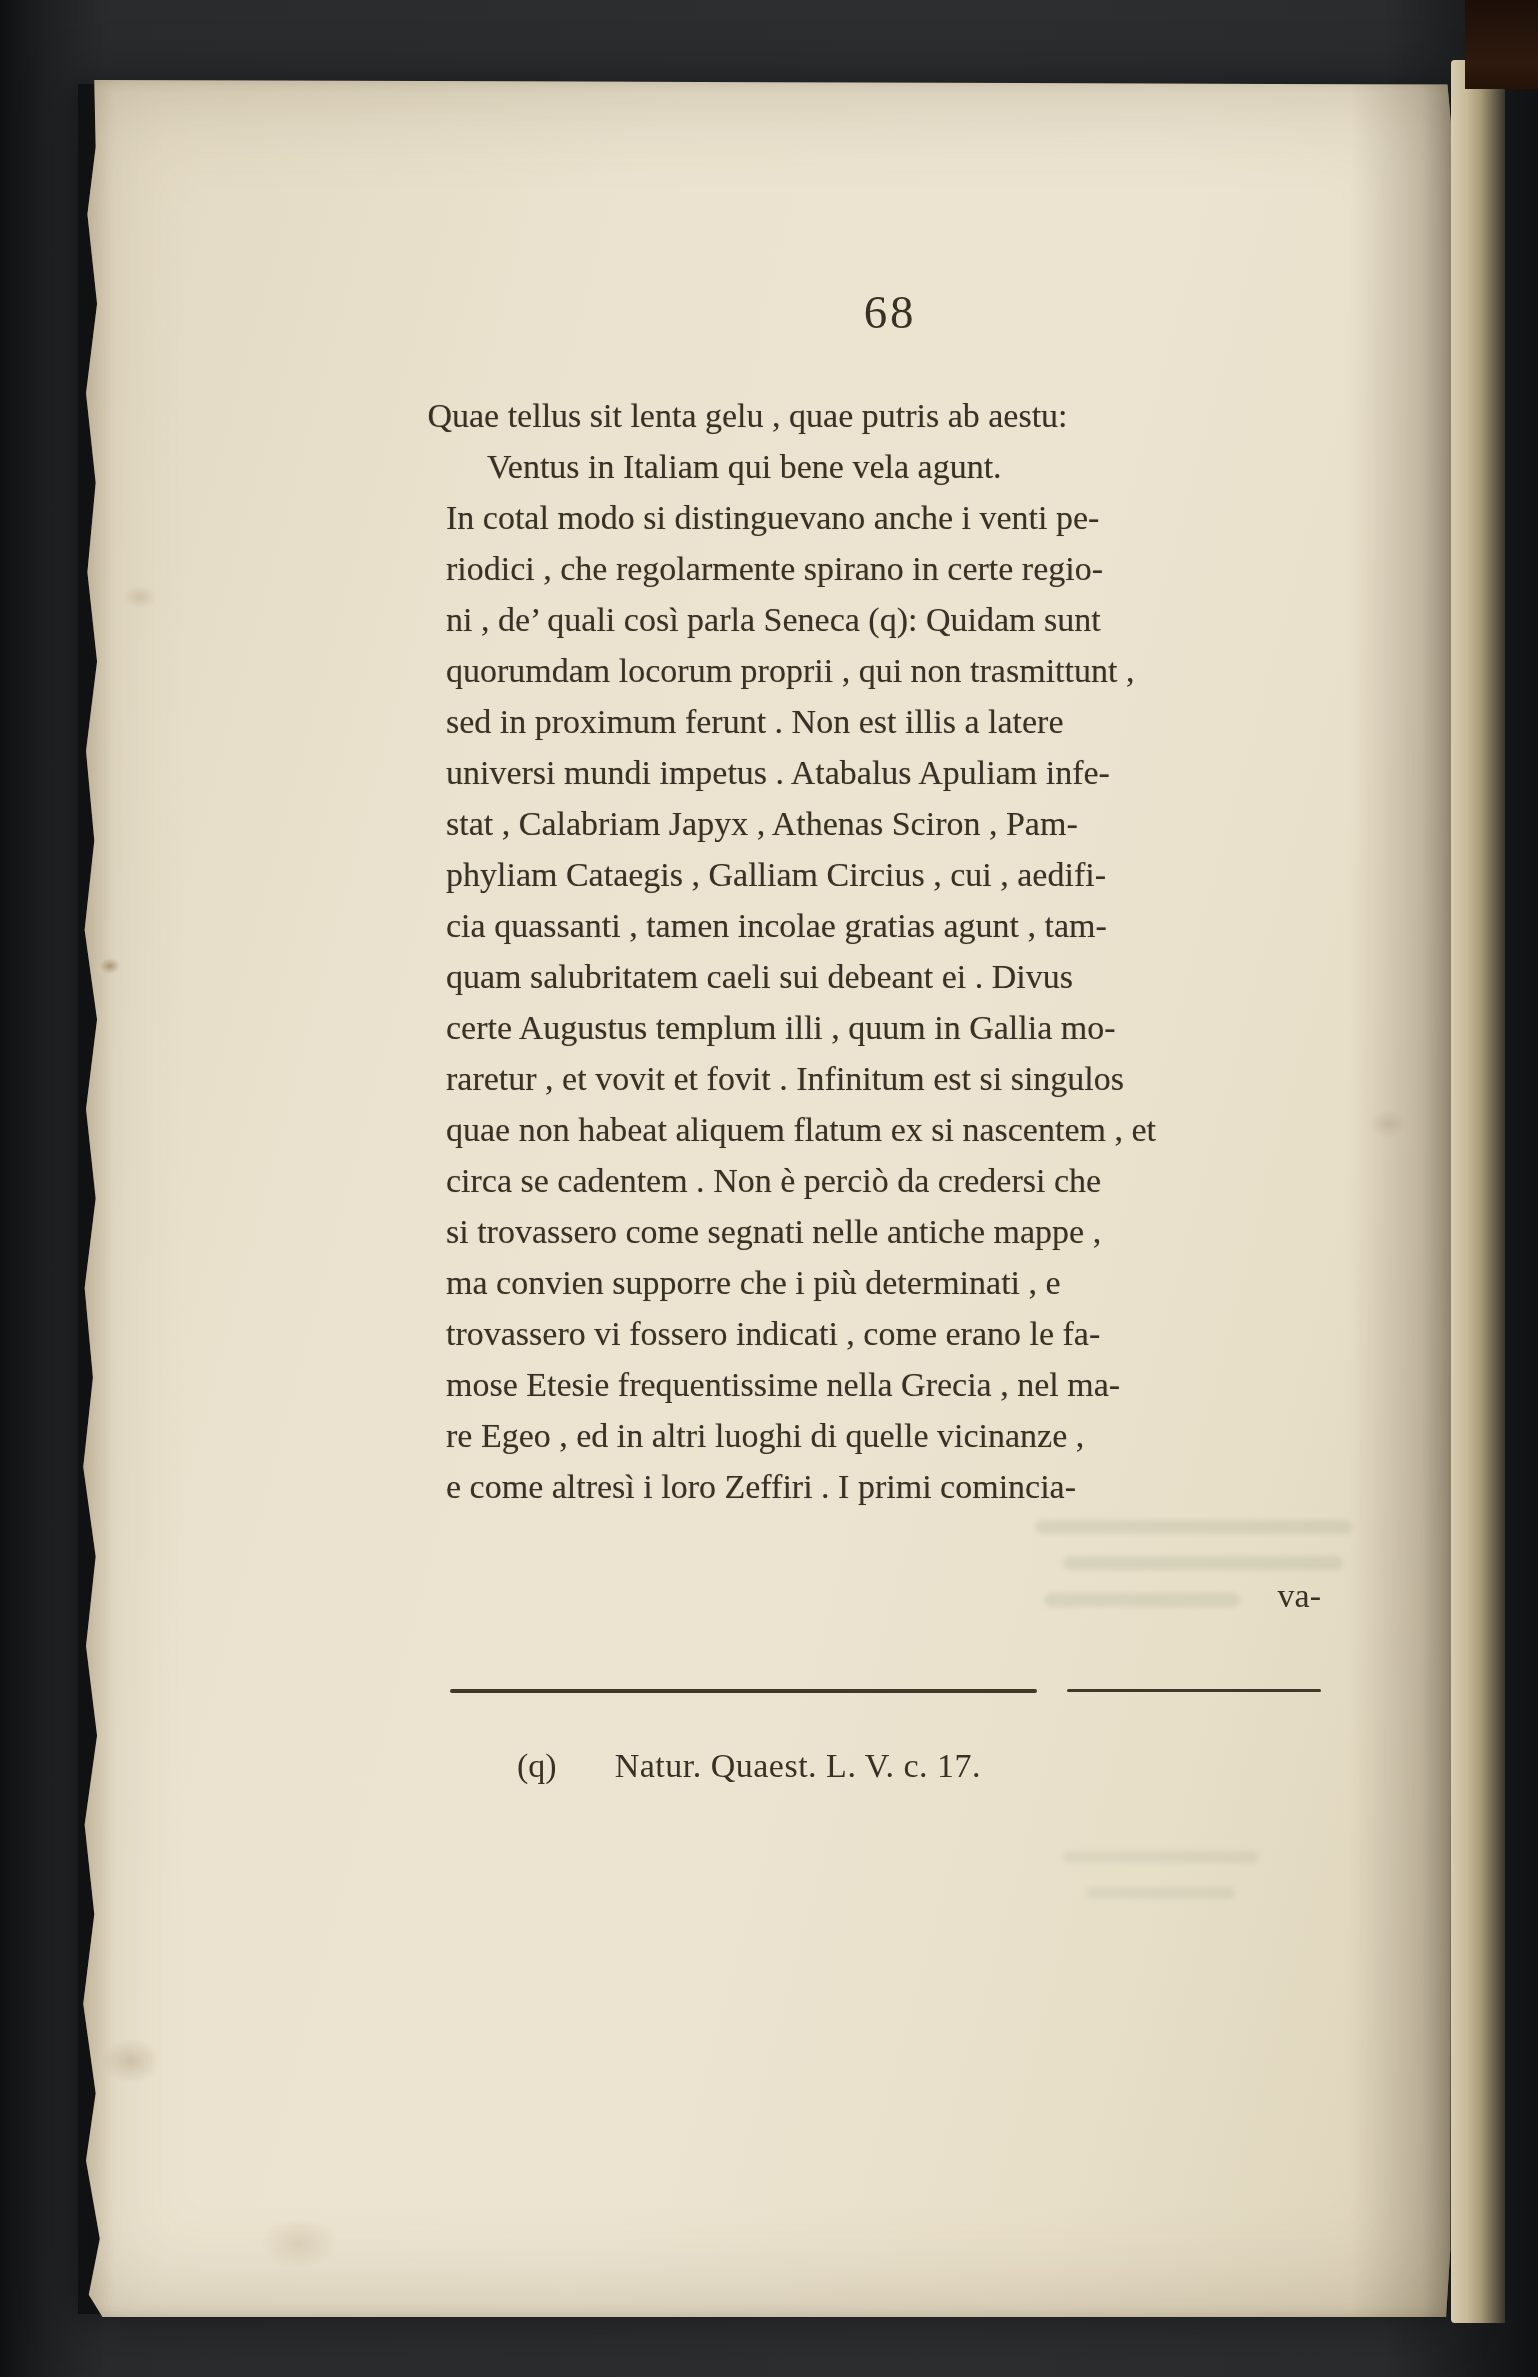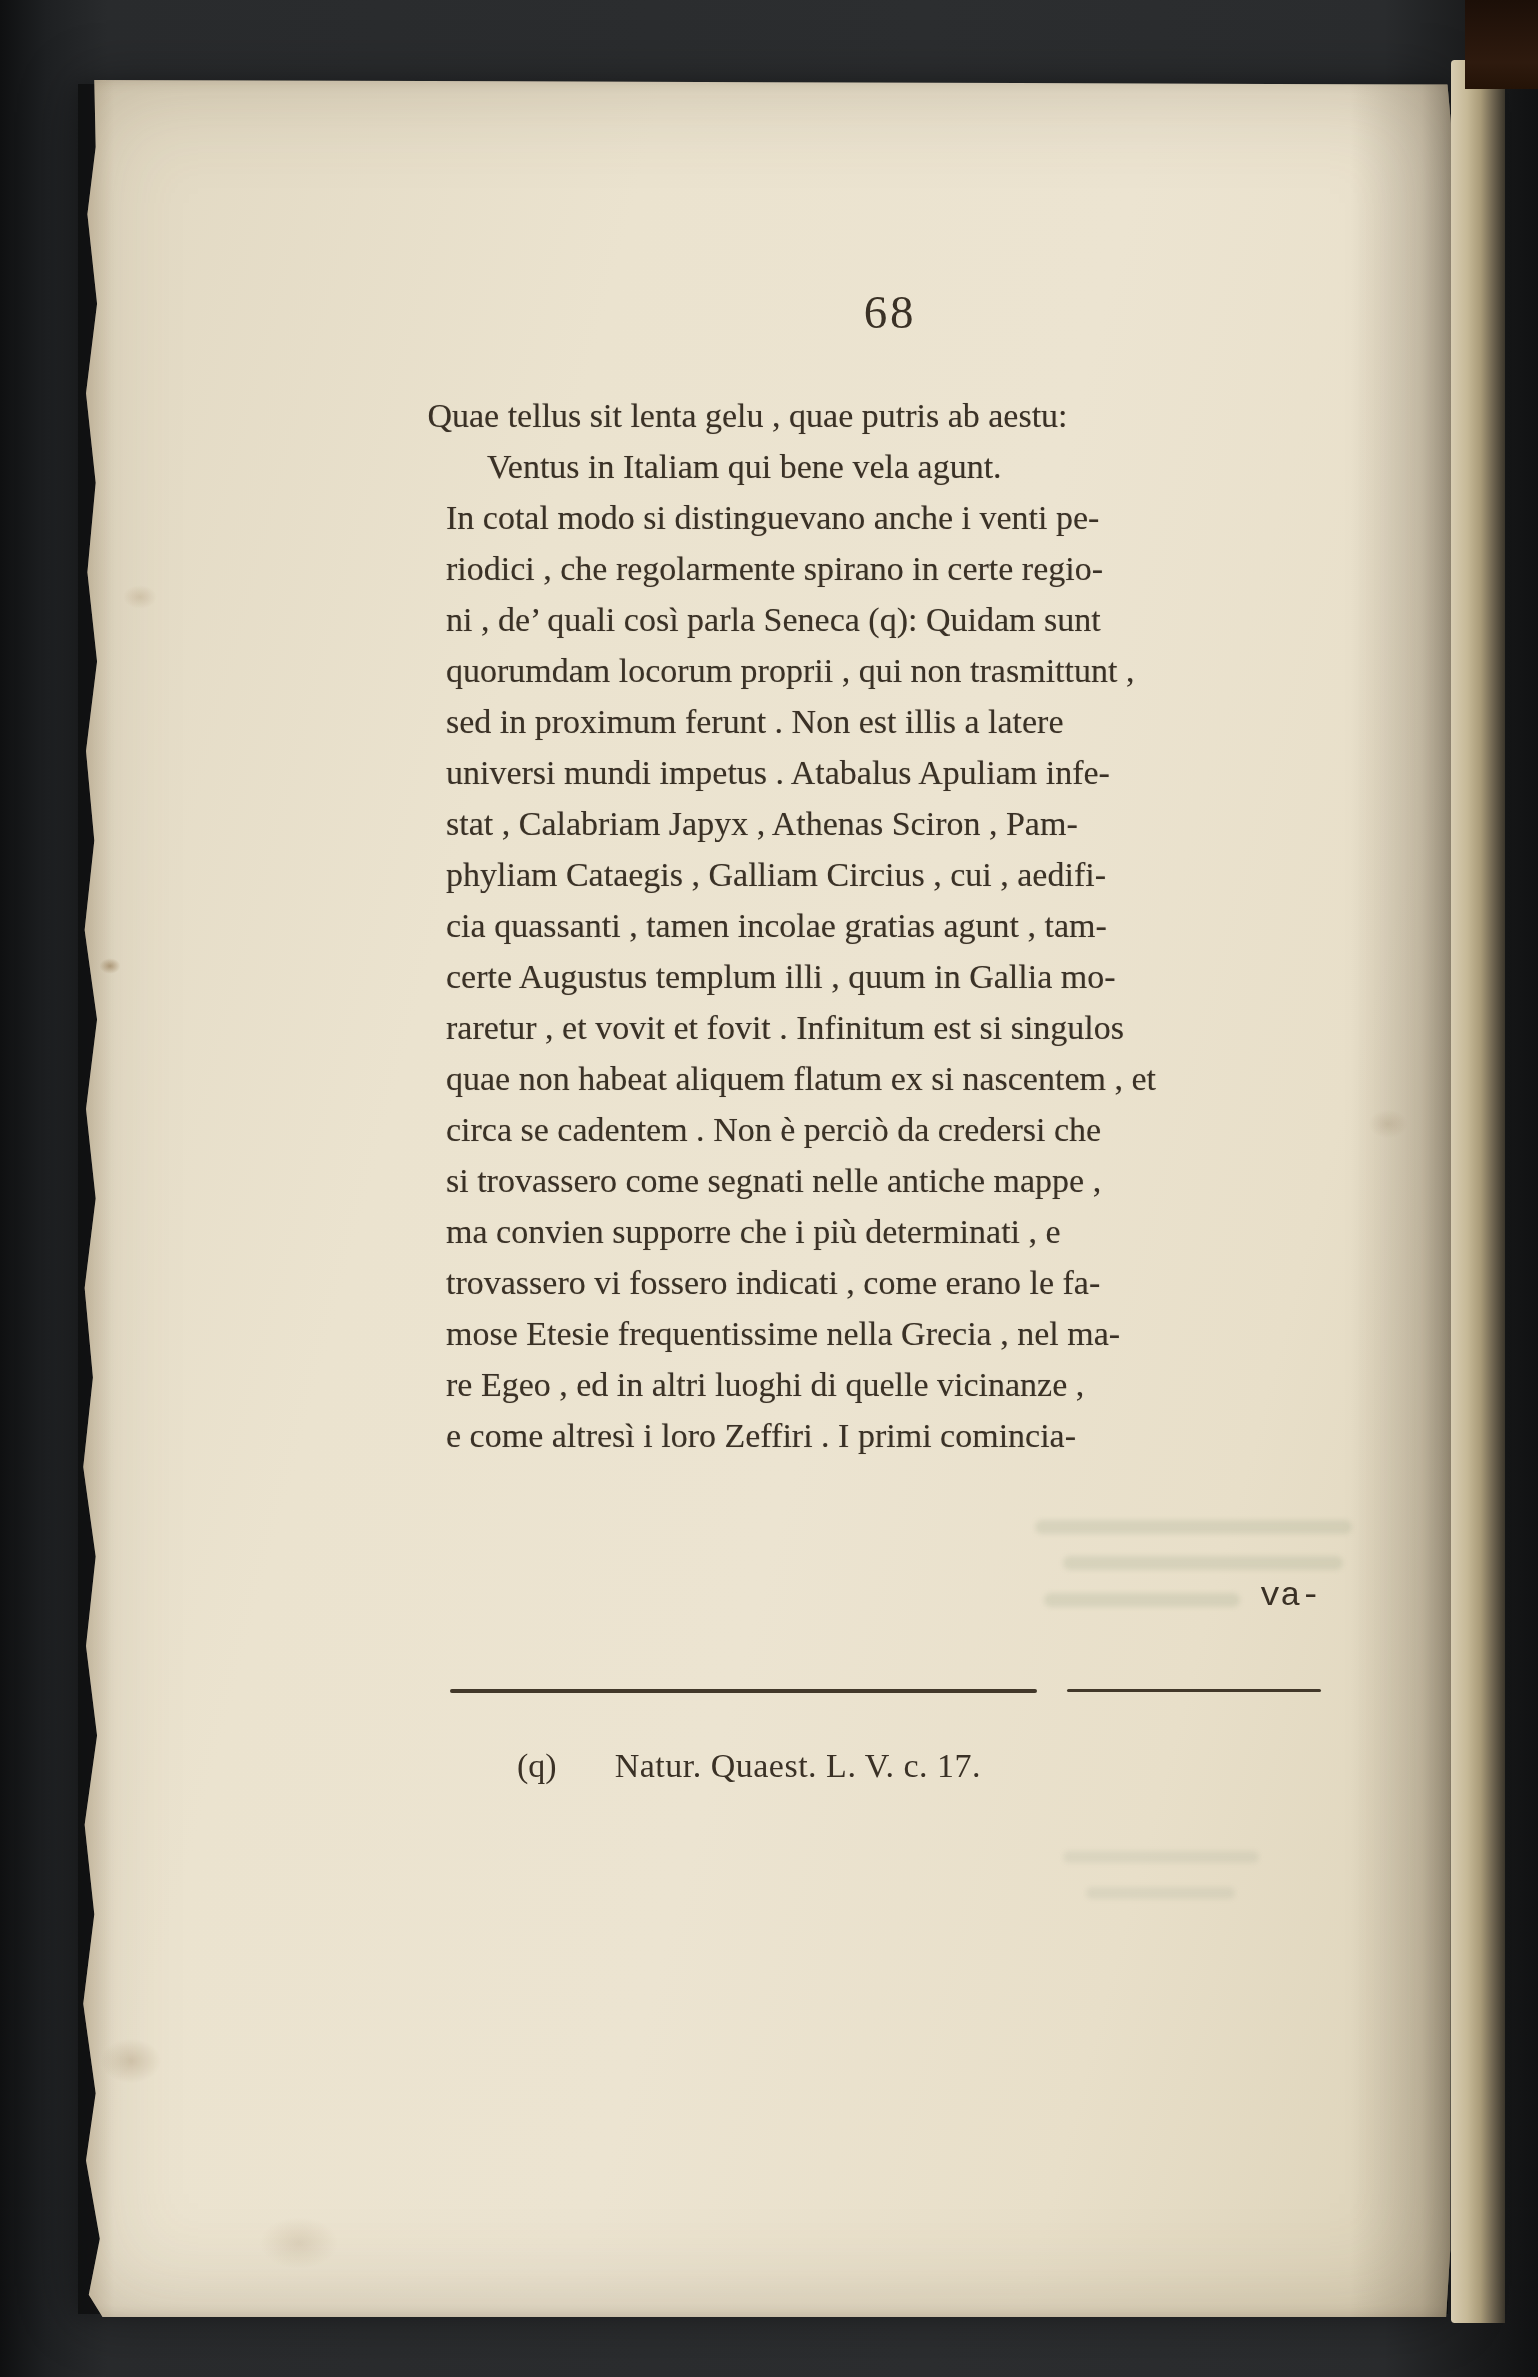--- a/index.html
+++ b/index.html
@@ -48,21 +48,21 @@
   .text-block{
     position:absolute;left:371px;top:310px;width:918px;
     font-size:34px;color:#3a3126;
     text-shadow:0 0 0.9px rgba(58,49,38,.35);
   }
   .line{height:51px;line-height:51px;white-space:nowrap;}
   .it{}
   .catchword{
     position:absolute;left:371px;top:1497px;width:918px;
     text-align:right;padding-right:43px;box-sizing:border-box;
-    font-size:34px;color:#3a3126;font-family:Liberation Mono, monospace;
+    font-size:34px;color:#3a3126;
   }
   .rule{
     position:absolute;left:375px;top:1609px;width:881px;
     display:flex;gap:30px;align-items:center;
   }
   .rule .seg{height:3.7px;background:#42382a;border-radius:1.9px;}
   .rule .seg1{width:587px;}
   .rule .seg2{width:254px;height:2.8px;}
   .footnote{
     position:absolute;left:442px;top:1667px;
@@ -107,20 +107,21 @@
       <div class="line" style="margin-left: 41px;"><span class="it">Ventus in Italiam qui bene vela agunt.</span></div>
       <div class="line"><span class="rm">In cotal modo si distinguevano anche i venti pe-</span></div>
       <div class="line"><span class="rm">riodici , che regolarmente spirano in certe regio-</span></div>
       <div class="line"><span class="rm">ni , de’ quali così parla Seneca (q):  </span><span class="it">Quidam sunt</span></div>
       <div class="line"><span class="it">quorumdam locorum proprii , qui non trasmittunt ,</span></div>
       <div class="line"><span class="it">sed in proximum ferunt . Non est illis a latere</span></div>
       <div class="line"><span class="it">universi mundi impetus . Atabalus Apuliam infe-</span></div>
       <div class="line"><span class="it">stat , Calabriam Japyx , Athenas Sciron , Pam-</span></div>
       <div class="line"><span class="it">phyliam Cataegis , Galliam Circius , cui , aedifi-</span></div>
       <div class="line"><span class="it">cia quassanti , tamen incolae gratias agunt , tam-</span></div>
+      <div class="line"><span class="it">quam salubritatem caeli sui debeant ei . Divus</span></div>
       <div class="line"><span class="it">certe Augustus templum illi , quum in Gallia mo-</span></div>
       <div class="line"><span class="it">raretur , et vovit et fovit . Infinitum est si singulos</span></div>
       <div class="line"><span class="it">quae non habeat aliquem flatum ex si nascentem , et</span></div>
       <div class="line"><span class="it">circa se cadentem .</span><span class="rm"> Non è perciò da credersi  che</span></div>
       <div class="line"><span class="rm">si trovassero come segnati nelle antiche mappe ,</span></div>
       <div class="line"><span class="rm">ma convien supporre che i più determinati , e</span></div>
       <div class="line"><span class="rm">trovassero vi fossero indicati ,  come erano le fa-</span></div>
       <div class="line"><span class="rm">mose Etesie frequentissime nella Grecia , nel ma-</span></div>
       <div class="line"><span class="rm">re Egeo , ed in altri luoghi di quelle vicinanze ,</span></div>
       <div class="line"><span class="rm">e come altresì i loro Zeffiri .  I primi comincia-</span></div>

